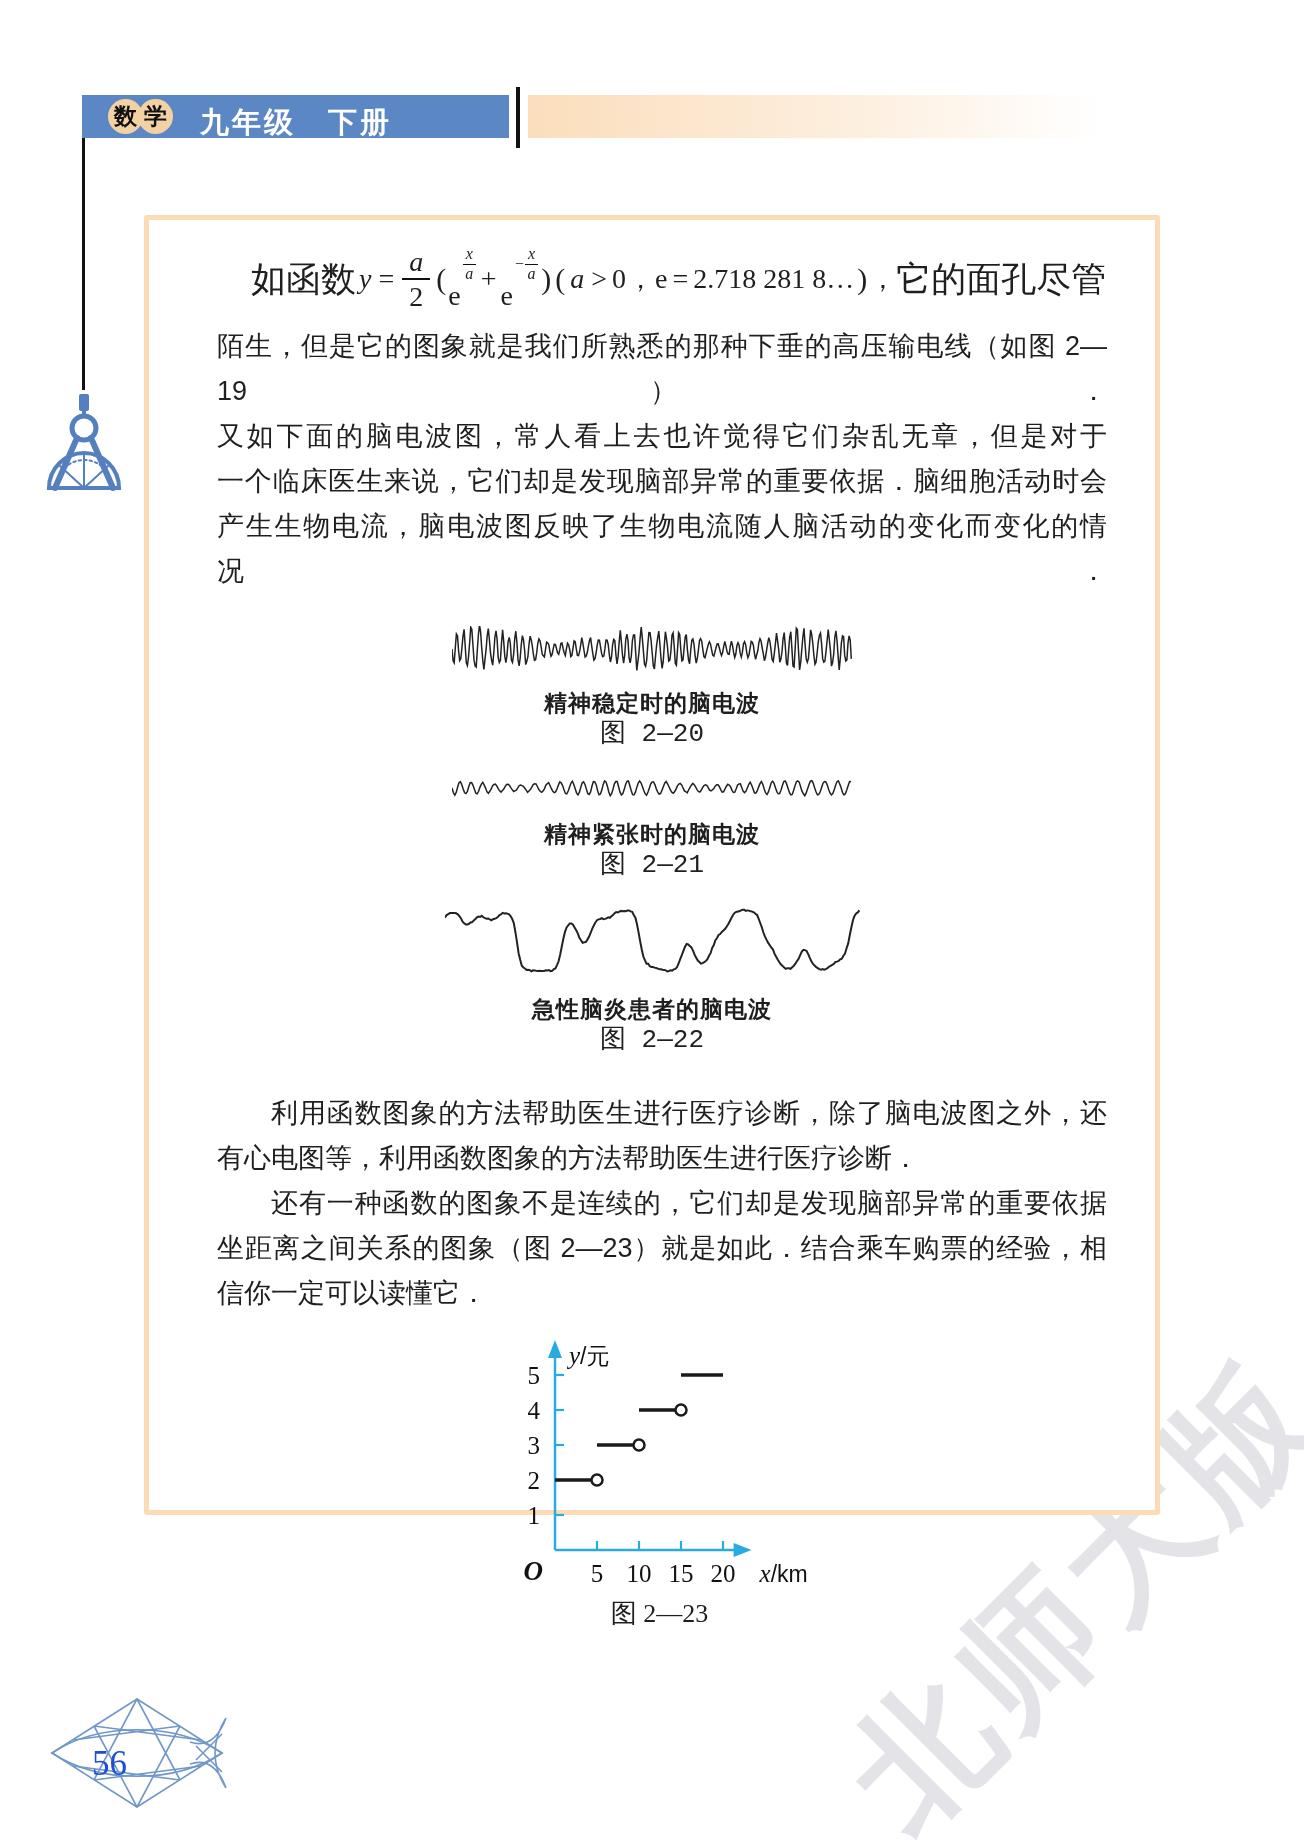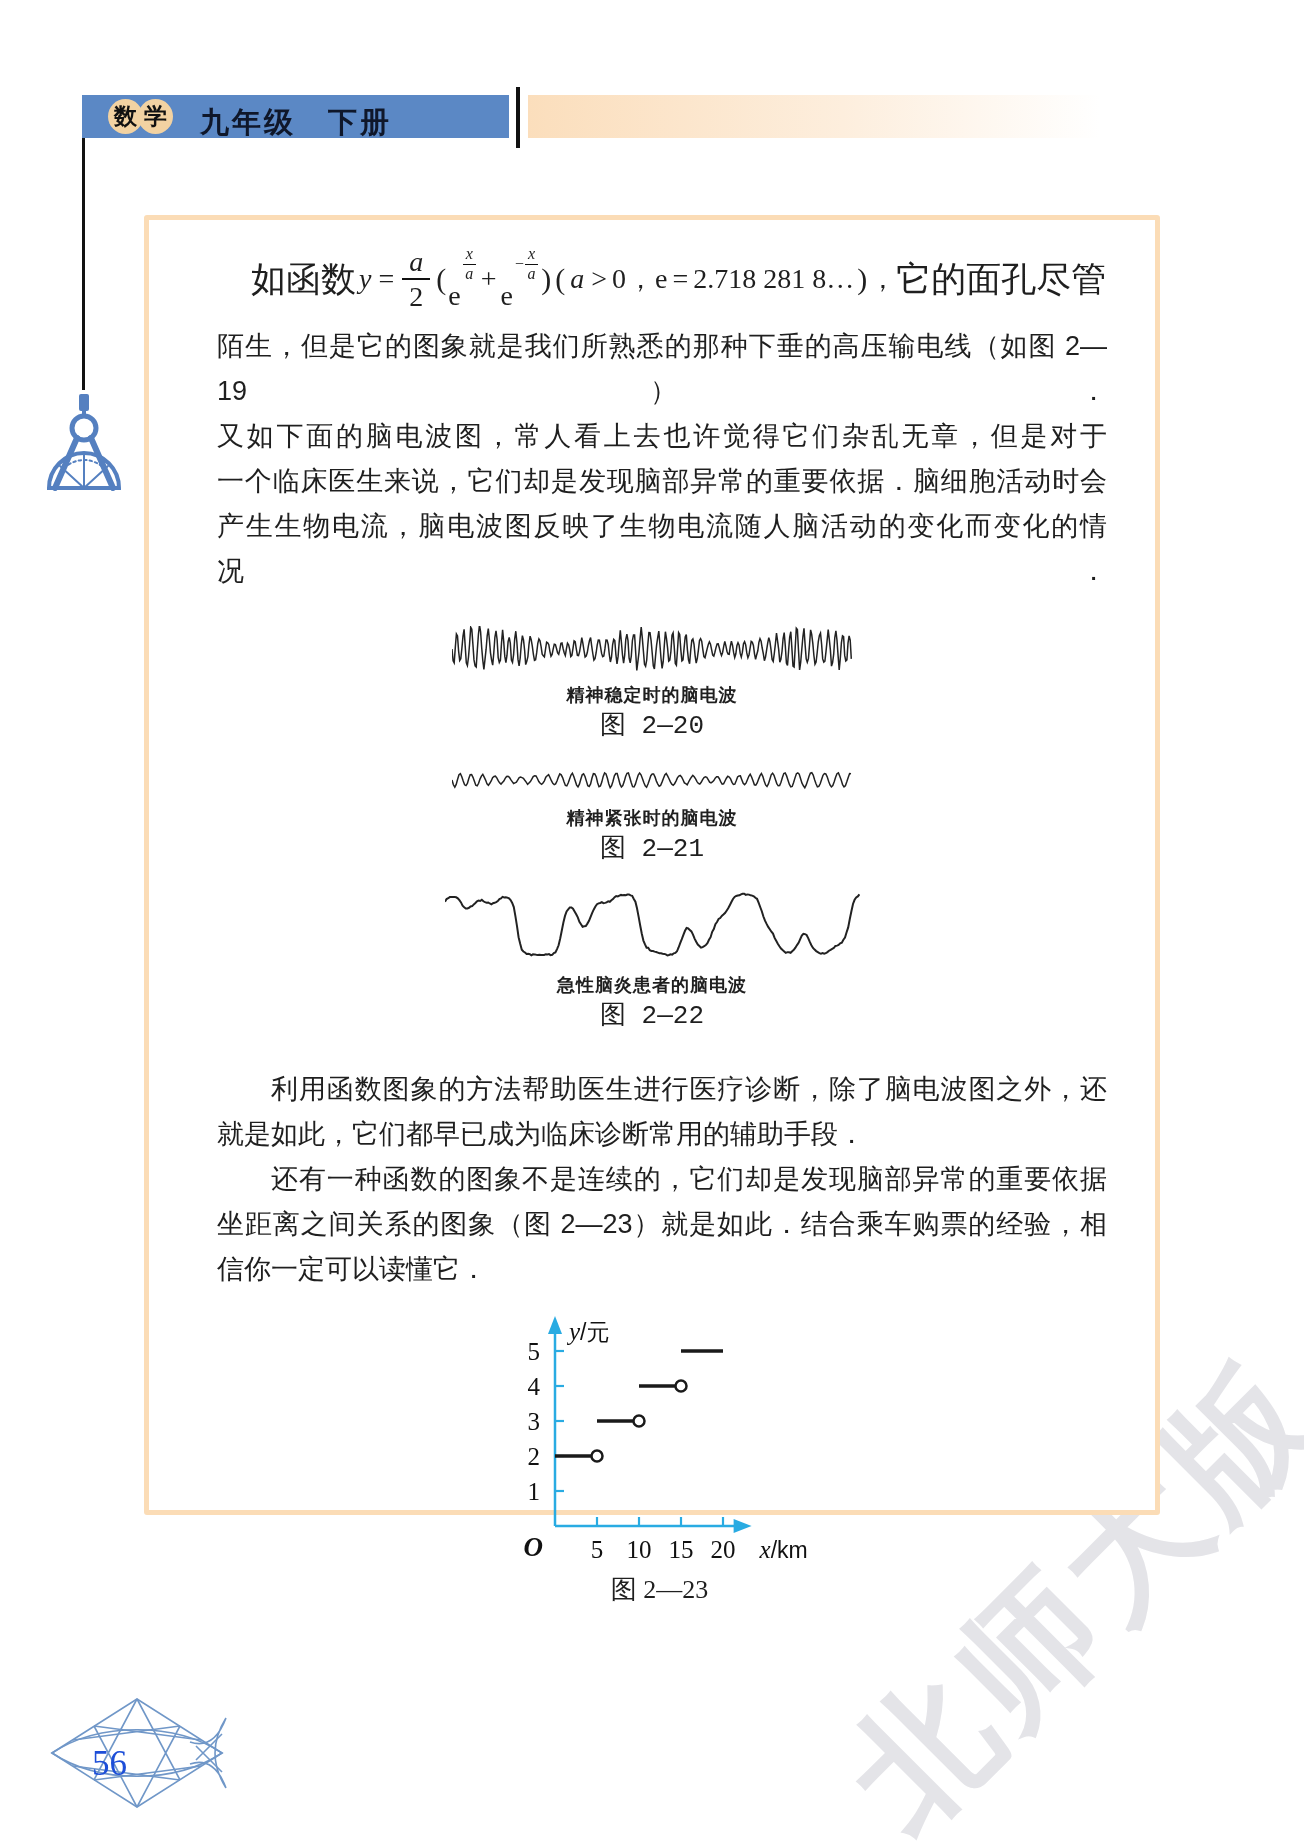--- a/index.html
+++ b/index.html
@@ -7,21 +7,21 @@
        font-family:"Liberation Sans",sans-serif;color:#1f1f1f;}
   .page{position:absolute;inset:0;}
 
   
   .header-bar{position:absolute;left:82px;top:95px;width:427px;height:43px;background:#5b88c5;}
   .badge{position:absolute;left:26px;top:4px;height:35px;display:flex;}
   .badge .circ{width:35px;height:35px;border-radius:50%;background:#f2d2a2;display:flex;
                align-items:center;justify-content:center;font-size:23px;font-weight:900;color:#111;}
   .badge .circ + .circ{margin-left:-5px;}
   .header-title{position:absolute;left:118px;top:0;height:56px;display:flex;align-items:center;
-                color:#0f172a;font-size:29px;font-weight:700;letter-spacing:3px;}
+                color:#ffffff;font-size:29px;font-weight:700;letter-spacing:3px;}
   .header-divider{position:absolute;left:516px;top:87px;width:4px;height:61px;background:#111;}
   .header-gradient{position:absolute;left:528px;top:95px;width:572px;height:43px;
                    background:linear-gradient(90deg,#fbdebc 0%,#fdeedd 55%,#ffffff 100%);}
   .left-rule{position:absolute;left:82px;top:138px;width:3px;height:252px;background:#111;}
   .compass{position:absolute;left:38px;top:392px;}
 
   
   .content-box{position:absolute;left:144px;top:215px;width:1016px;height:1300px;
                background:#ffffff;border:5px solid #fbdcb6;border-radius:3px;box-sizing:border-box;
                padding:14px 48px 0 48px;z-index:1;}
@@ -49,21 +49,21 @@
   .mini-frac{display:inline-flex;flex-direction:column;align-items:center;line-height:1.05;
              font-style:italic;}
   .m-num{border-bottom:1.5px solid #111;padding:0 3px 1px 3px;}
   .m-den{padding-top:1px;}
 
   
   .figures{text-align:center;}
   .fig{margin-top:22px;}
   .fig:first-child{margin-top:32px;}
   .fig svg{display:block;margin:0 auto;}
-  .fig-caption{font-size:18px;font-weight:700;line-height:30px;margin-top:8px;letter-spacing:1px;}
+  .fig-caption{font-size:23px;font-weight:700;line-height:30px;margin-top:16px;letter-spacing:1px;}
   .fig-label{font-size:26px;line-height:33px;font-family:Liberation Mono, monospace;}
 
   
   .para2{margin-top:34px;}
 
   
   .chart-wrap{margin-top:12px;display:flex;flex-direction:column;align-items:center;}
   .chart-tick{font-family:"Liberation Serif",serif;font-size:25px;fill:#111;}
   .chart-origin{font-family:"Liberation Serif",serif;font-size:27px;font-style:italic;font-weight:700;fill:#111;}
   .axis-var{font-family:"Liberation Serif",serif;font-style:italic;font-size:25px;fill:#111;}
@@ -182,21 +182,21 @@
           <svg width="415" height="74">
             <polyline points="0.0,13.8 1.6,11.1 3.2,10.2 4.8,9.1 6.4,9.0 8.0,8.9 9.6,9.1 11.2,9.3 12.8,10.3 14.4,12.2 16.0,14.4 17.6,17.7 19.2,19.2 20.8,20.5 22.4,20.4 24.0,19.8 25.6,18.4 27.2,18.1 28.8,16.4 30.4,15.0 32.0,13.4 33.6,12.5 35.2,13.0 36.8,11.8 38.4,13.3 40.0,14.2 41.6,14.7 43.2,14.5 44.8,15.5 46.4,16.3 48.0,15.2 49.6,14.8 51.2,14.1 52.8,13.1 54.4,11.1 56.0,10.5 57.6,8.9 59.2,9.4 60.8,9.2 62.4,9.6 64.0,10.4 65.6,12.1 67.2,14.9 68.8,19.1 70.4,28.1 72.0,38.1 73.6,49.2 75.2,55.8 76.8,61.7 78.4,63.5 80.0,64.5 81.6,66.0 83.2,65.7 84.8,66.1 86.4,67.3 88.0,66.3 89.6,66.4 91.2,66.8 92.8,67.0 94.4,66.8 96.0,67.1 97.6,66.9 99.2,67.0 100.8,66.2 102.4,66.5 104.0,66.1 105.6,67.1 107.2,66.8 108.8,65.0 110.4,64.5 112.0,61.1 113.6,57.3 115.2,50.5 116.8,42.5 118.4,34.5 120.0,27.9 121.6,23.5 123.2,21.4 124.8,19.4 126.4,19.4 128.0,20.7 129.6,23.4 131.2,26.2 132.8,29.3 134.4,33.9 136.0,36.3 137.6,38.7 139.2,38.2 140.8,38.0 142.4,35.6 144.0,32.8 145.6,28.8 147.2,24.9 148.8,21.4 150.4,18.5 152.0,16.2 153.6,15.4 155.2,15.0 156.8,14.2 158.4,15.2 160.0,14.9 161.6,14.4 163.2,13.3 164.8,13.8 166.4,12.3 168.0,11.1 169.6,9.2 171.2,8.1 172.8,8.4 174.4,7.6 176.0,6.9 177.6,7.2 179.2,6.9 180.8,7.2 182.4,6.5 184.0,6.4 185.6,7.4 187.2,7.8 188.8,10.9 190.4,13.7 192.0,20.3 193.6,28.6 195.2,37.5 196.8,45.8 198.4,52.6 200.0,56.4 201.6,59.7 203.2,59.8 204.8,62.2 206.4,62.9 208.0,63.0 209.6,63.6 211.2,64.0 212.8,64.6 214.4,65.2 216.0,65.3 217.6,65.8 219.2,65.9 220.8,66.4 222.4,67.5 224.0,67.0 225.6,66.2 227.2,66.6 228.8,65.3 230.4,64.9 232.0,63.3 233.6,59.5 235.2,55.2 236.8,51.2 238.4,46.8 240.0,42.8 241.6,40.0 243.2,40.4 244.8,41.9 246.4,43.4 248.0,46.6 249.6,50.6 251.2,53.7 252.8,56.6 254.4,58.0 256.0,59.7 257.6,59.1 259.2,58.2 260.8,57.1 262.4,55.2 264.0,51.8 265.6,49.2 267.2,43.8 268.8,41.0 270.4,36.1 272.0,34.0 273.6,31.0 275.2,30.1 276.8,28.0 278.4,26.6 280.0,25.1 281.6,22.7 283.2,20.3 284.8,17.2 286.4,14.0 288.0,11.0 289.6,8.9 291.2,8.0 292.8,7.6 294.4,7.3 296.0,6.3 297.6,5.7 299.2,5.7 300.8,6.9 302.4,6.4 304.0,6.6 305.6,7.3 307.2,7.6 308.8,8.3 310.4,9.8 312.0,10.8 313.6,14.7 315.2,19.0 316.8,23.2 318.4,28.5 320.0,32.7 321.6,35.9 323.2,38.9 324.8,41.2 326.4,43.7 328.0,45.6 329.6,49.9 331.2,52.8 332.8,55.7 334.4,58.3 336.0,60.6 337.6,62.1 339.2,63.4 340.8,64.9 342.4,64.2 344.0,64.3 345.6,64.8 347.2,63.2 348.8,61.9 350.4,59.7 352.0,57.1 353.6,54.8 355.2,51.1 356.8,47.6 358.4,45.8 360.0,46.1 361.6,47.0 363.2,50.1 364.8,53.9 366.4,57.2 368.0,59.9 369.6,61.6 371.2,63.1 372.8,64.1 374.4,65.1 376.0,65.6 377.6,65.1 379.2,65.7 380.8,65.2 382.4,64.1 384.0,62.7 385.6,61.8 387.2,60.8 388.8,60.0 390.4,58.0 392.0,57.6 393.6,57.0 395.2,55.4 396.8,54.7 398.4,51.7 400.0,49.6 401.6,44.3 403.2,39.4 404.8,31.0 406.4,23.3 408.0,16.0 409.6,11.8 411.2,9.4 412.8,8.4 414.4,6.3" fill="none" stroke="#222" stroke-width="2"></polyline>
           </svg>
           <div class="fig-caption">急性脑炎患者的脑电波</div>
           <div class="fig-label">图 2—22</div>
         </div>
       </div>
 
     <div class="para2" id="para2-lines">
         <div class="line fill indent">利用函数图象的方法帮助医生进行医疗诊断，除了脑电波图之外，还</div>
-        <div class="line">就是如此，它们都早已成为临床诊断常用的辅助手段．</div>
+        <div class="line">有心电图等，利用函数图象的方法帮助医生进行医疗诊断．</div>
         <div class="line fill indent">还有一种函数的图象不是连续的，它们却是发现脑部异常的重要依据</div>
         <div class="line fill">坐距离之间关系的图象（图 2—23）就是如此．结合乘车购票的经验，相</div>
         <div class="line">信你一定可以读懂它．</div>
       </div>
 
     <div class="chart-wrap">
       <svg id="fare-chart" width="350" height="265">
           <line x1="78" y1="222" x2="78" y2="26" stroke="#29abe2" stroke-width="2.5"></line>
           <polygon points="78,12 71,30 85,30" fill="#29abe2"></polygon>
           <line x1="78" y1="222" x2="258.6" y2="222" stroke="#29abe2" stroke-width="2.5"></line>

